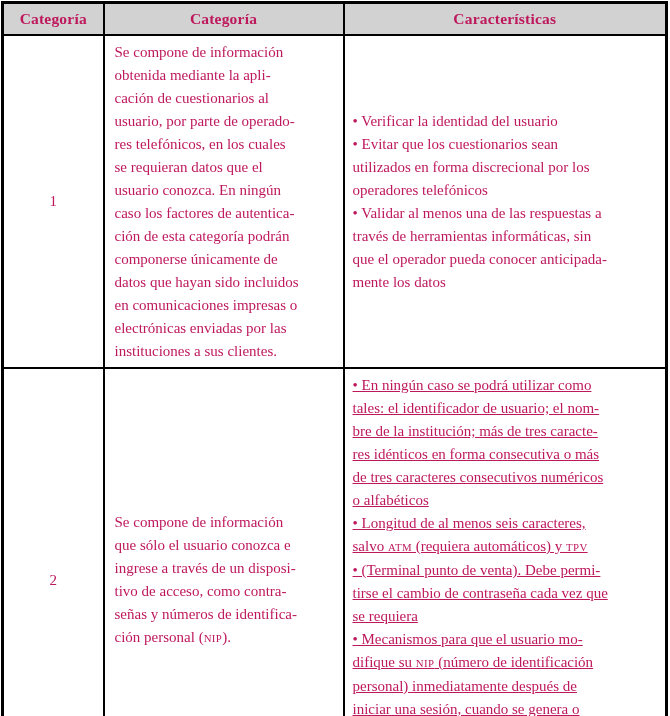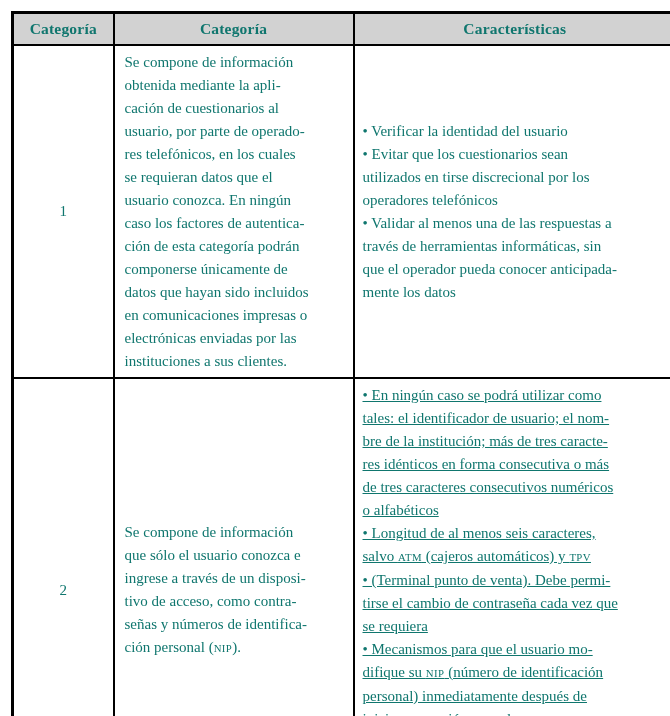--- a/index.html
+++ b/index.html
@@ -7,23 +7,23 @@
     padding: 0;
     background: #ffffff;
     width: 670px;
     height: 716px;
     overflow: hidden;
   }
   .page {
     width: 670px;
     height: 716px;
     box-sizing: border-box;
-    padding: 11px;
+    padding: 1px;
     font-family: "Liberation Serif", "DejaVu Serif", serif;
-    color: #0f766e;
+    color: #be185d;
   }
   table.doc-table {
     border-collapse: collapse;
     table-layout: fixed;
     width: 667px;
     border: 3px solid #000000;
   }
   table.doc-table col.c-cat { width: 101px; }
   table.doc-table col.c-def { width: 240px; }
   table.doc-table th {
@@ -99,21 +99,21 @@
 ción de esta categoría podrán
 componerse únicamente de
 datos que hayan sido incluidos
 en comunicaciones impresas o
 electrónicas enviadas por las
 instituciones a sus clientes.</span></div>
         </td>
         <td class="char-1">
           <div class="txt"><span>• Verificar la identidad del usuario
 • Evitar que los cuestionarios sean
-utilizados en tirse discrecional por los
+utilizados en forma discrecional por los
 operadores telefónicos
 • Validar al menos una de las respuestas a
 través de herramientas informáticas, sin
 que el operador pueda conocer anticipada-
 mente los datos</span></div>
         </td>
       </tr>
       <tr class="row-2">
         <td class="cat-cell">2</td>
         <td class="def-2">
@@ -125,21 +125,21 @@
 ción personal (</span><span class="sc">NIP</span><span>).</span></div>
         </td>
         <td class="char-2">
           <div class="txt"><span>• En ningún caso se podrá utilizar como
 tales: el identificador de usuario; el nom-
 bre de la institución; más de tres caracte-
 res idénticos en forma consecutiva o más
 de tres caracteres consecutivos numéricos
 o alfabéticos
 • Longitud de al menos seis caracteres,
-salvo </span><span class="sc">ATM</span><span> (cajeros automáticos) y </span><span class="sc">TPV</span><span>
+salvo </span><span class="sc">ATM</span><span> (requiera automáticos) y </span><span class="sc">TPV</span><span>
 • (Terminal punto de venta). Debe permi-
 tirse el cambio de contraseña cada vez que
 se requiera
 • Mecanismos para que el usuario mo-
 difique su </span><span class="sc">NIP</span><span> (número de identificación
 personal) inmediatamente después de
 iniciar una sesión, cuando se genera o
 identificador la propia contraseña
 • Recomendar al usuario mantener sus
 contraseñas seguras</span></div>

